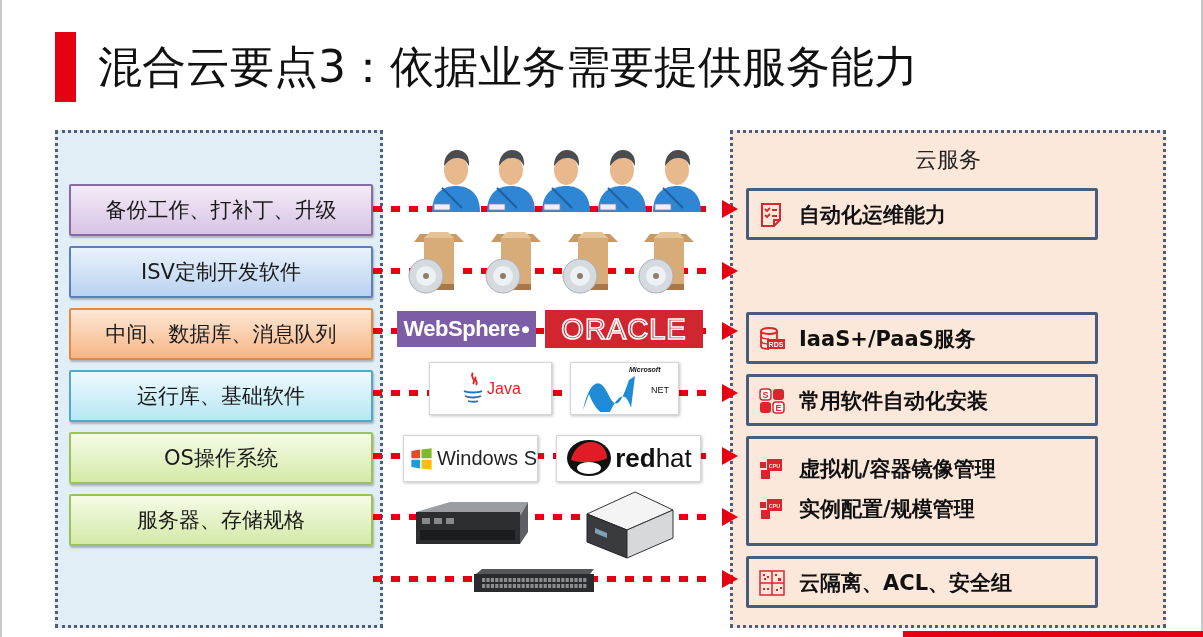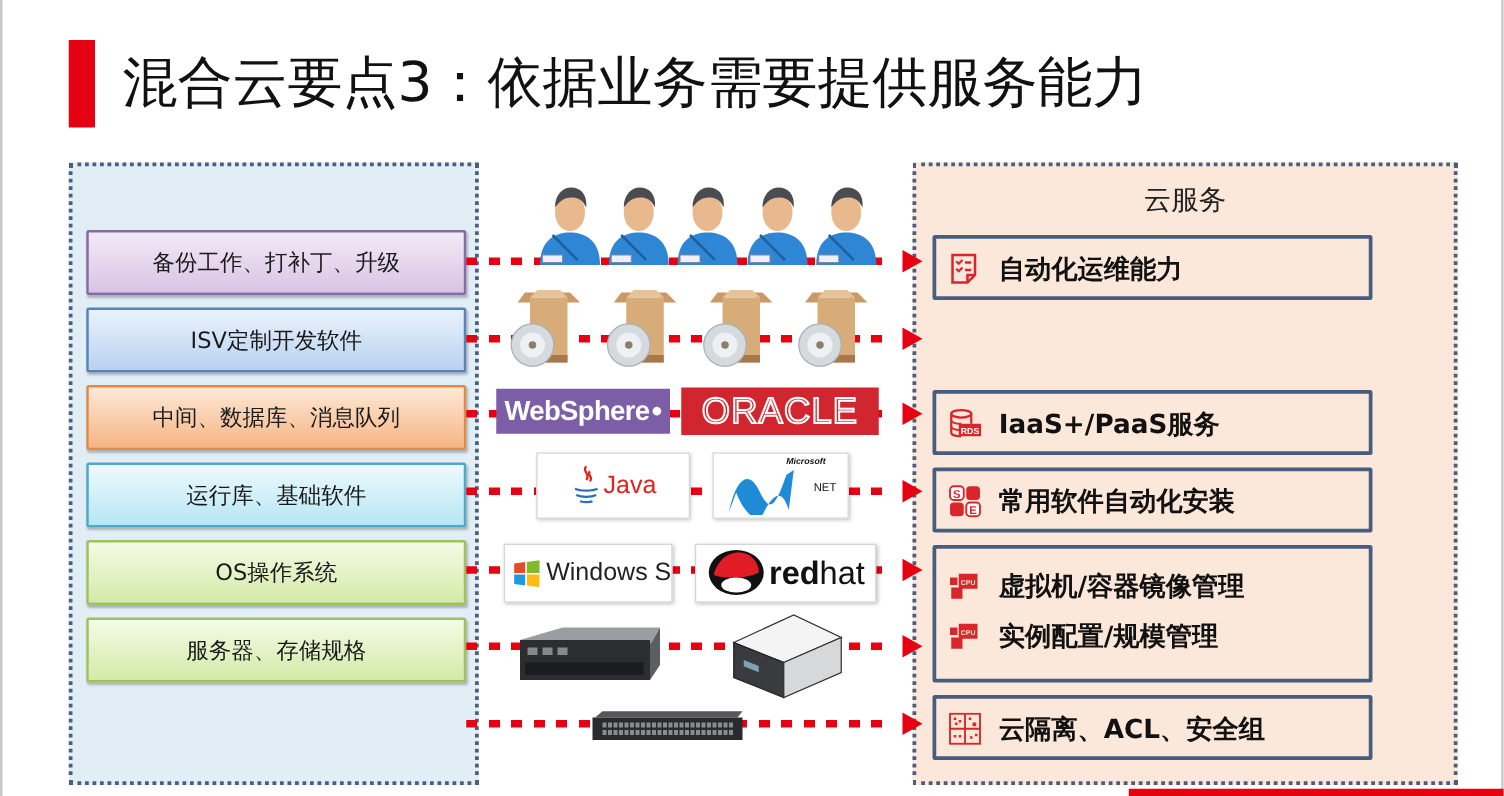--- a/index.html
+++ b/index.html
@@ -10,21 +10,21 @@
   .frame-right { position: absolute; right: 0; top: 0; width: 2px; height: 637px; background: #c8c8c8; }
 
   .title-bar { position: absolute; left: 55px; top: 32px; width: 21px; height: 70px; background: #e50012; }
   .title { position: absolute; left: 98px; top: 34px; font-size: 44px; line-height: 66px; color: #111; white-space: nowrap; letter-spacing: 0px; }
 
   
   .left-panel { position: absolute; left: 55px; top: 130px; width: 328px; height: 498px;
     background: #e2eef6; border: 3px dotted #4a5f80; }
   .panel-heading { position: absolute; left: 0; right: 0; top: 12px; text-align: center; font-size: 22px; color: #222; }
   .stack-item { position: absolute; left: 11px; width: 304px; height: 52px; border-radius: 2px;
-    display: flex; align-items: center; justify-content: center; font-size: 18px; color: #1a1a1a;
+    display: flex; align-items: center; justify-content: center; font-size: 21px; color: #1a1a1a;
     box-shadow: 1px 2px 2px rgba(0,0,0,0.25); text-align: right; }
   .c-purple { background: linear-gradient(#f3eaf7, #d8c3e4); border: 2px solid #8a6aa3; }
   .c-blue { background: linear-gradient(#eaf2fc, #b8d2f1); border: 2px solid #5a82b8; }
   .c-orange { background: linear-gradient(#fde8d6, #f6b584); border: 2px solid #e08a45; }
   .c-cyan { background: linear-gradient(#eefafd, #b6e6f4); border: 2px solid #4eaac6; }
   .c-green { background: linear-gradient(#f5fbe6, #d3eaa7); border: 2px solid #9cc25a; }
 
   
   .right-panel { position: absolute; left: 730px; top: 130px; width: 436px; height: 498px;
     background: #fbe8da; border: 3px dotted #4a5f80; }
@@ -250,21 +250,21 @@
 </div>
 <div class="logo-box" style="left:545px;top:310px;width:158px;height:38px;background:#d12630;">
   <span style="color:#d12630;font-family:'Liberation Sans',sans-serif;font-size:29px;letter-spacing:1px;-webkit-text-stroke:1.6px #fff;">ORACLE</span>
 </div>
 
 <div class="logo-box logo-white" style="left:429px;top:362px;width:123px;height:53px;">
   <svg width="26" height="36" viewBox="0 0 26 36">
     <path d="M13 2c-4 4 4 6 0 11M16 6c-3 3 3 4 0 8" fill="none" stroke="#e3211c" stroke-width="1.8"></path>
     <path d="M4 20c4 2 14 2 18 0M5 25c4 2 12 2 16 0M8 30c3 1 8 1 10 0" fill="none" stroke="#2a6fb8" stroke-width="1.8"></path>
   </svg>
-  <span style="color:#e3211c;font-family:'Liberation Sans',sans-serif;font-size:20px;margin-left:1px">Java</span>
+  <span style="color:#e3211c;font-family:'Liberation Sans',sans-serif;font-size:16px;margin-left:1px">Java</span>
 </div>
 <div class="logo-box logo-white" style="left:570px;top:362px;width:109px;height:53px;">
   <span style="position:absolute;left:58px;top:3px;font-size:7px;font-style:italic;font-weight:bold;font-family:'Liberation Sans',sans-serif">Microsoft</span>
   <svg width="70" height="40" viewBox="0 0 70 40" style="position:absolute;left:8px;top:9px">
     <path d="M4 38C10 10 20 4 28 20S40 38 50 8l6-4-4 32c-6-20-14-10-20 2S14 34 10 22z" fill="#1f8ad6"></path>
   </svg>
   <span style="position:absolute;left:80px;top:22px;font-size:9px;font-family:'Liberation Sans',sans-serif">NET</span>
 </div>
 
 <div class="logo-box logo-white" style="left:403px;top:435px;width:135px;height:47px;justify-content:flex-start;padding-left:6px;overflow:hidden">

